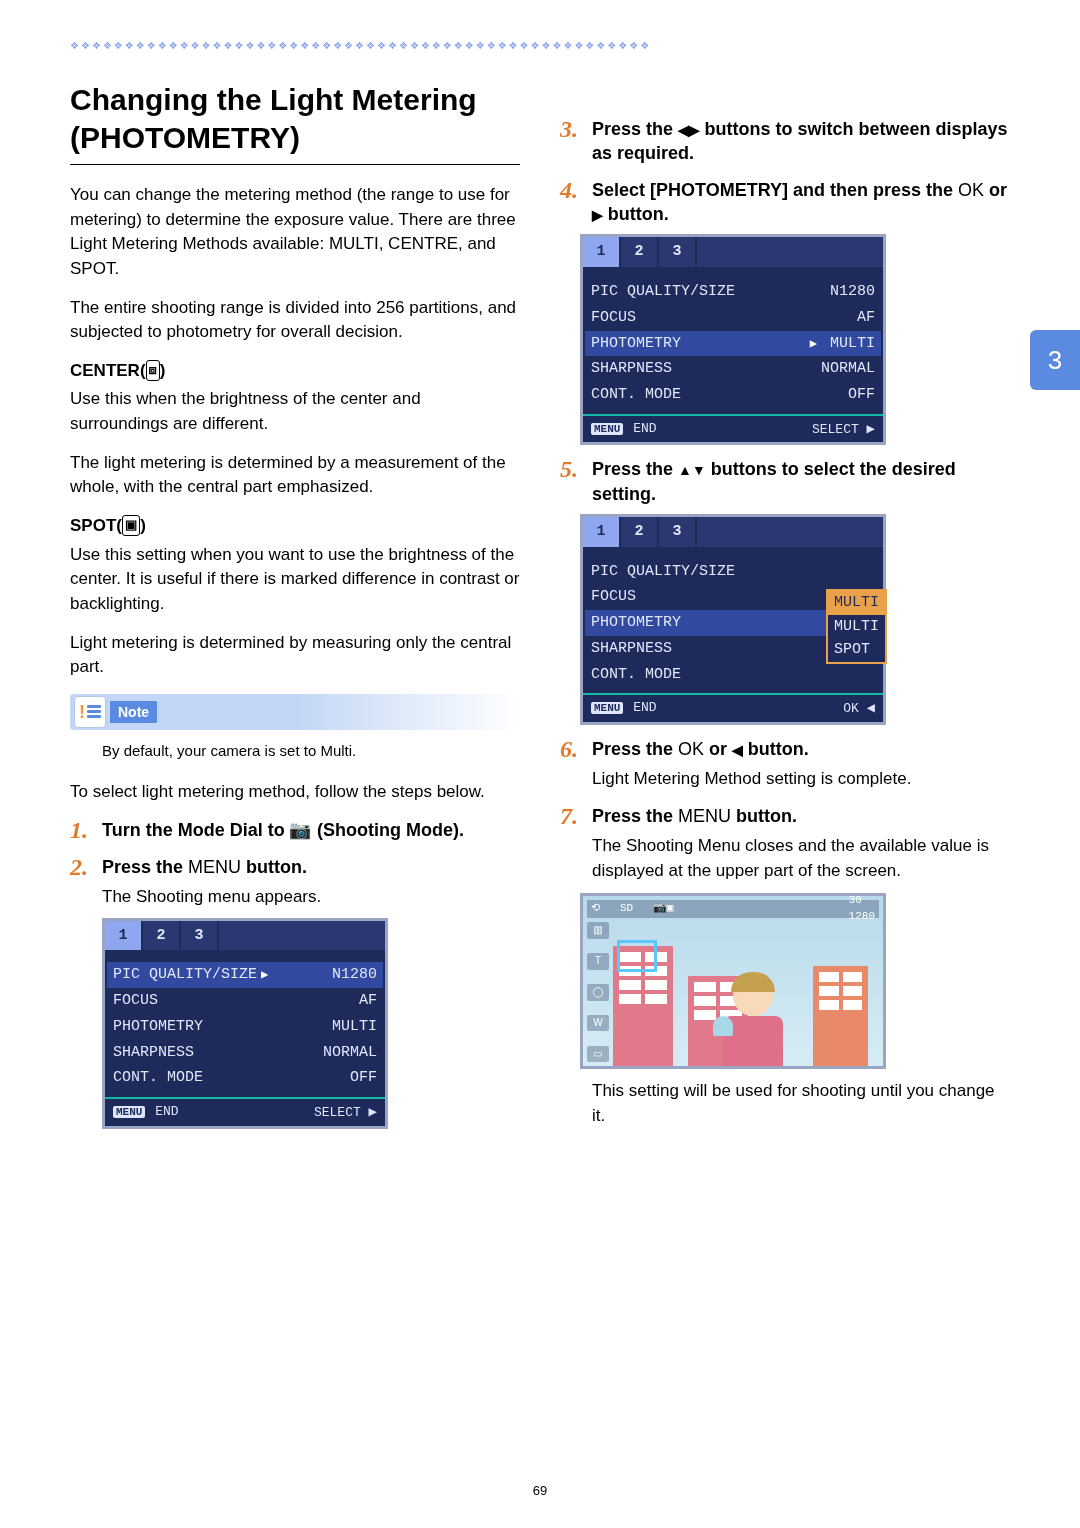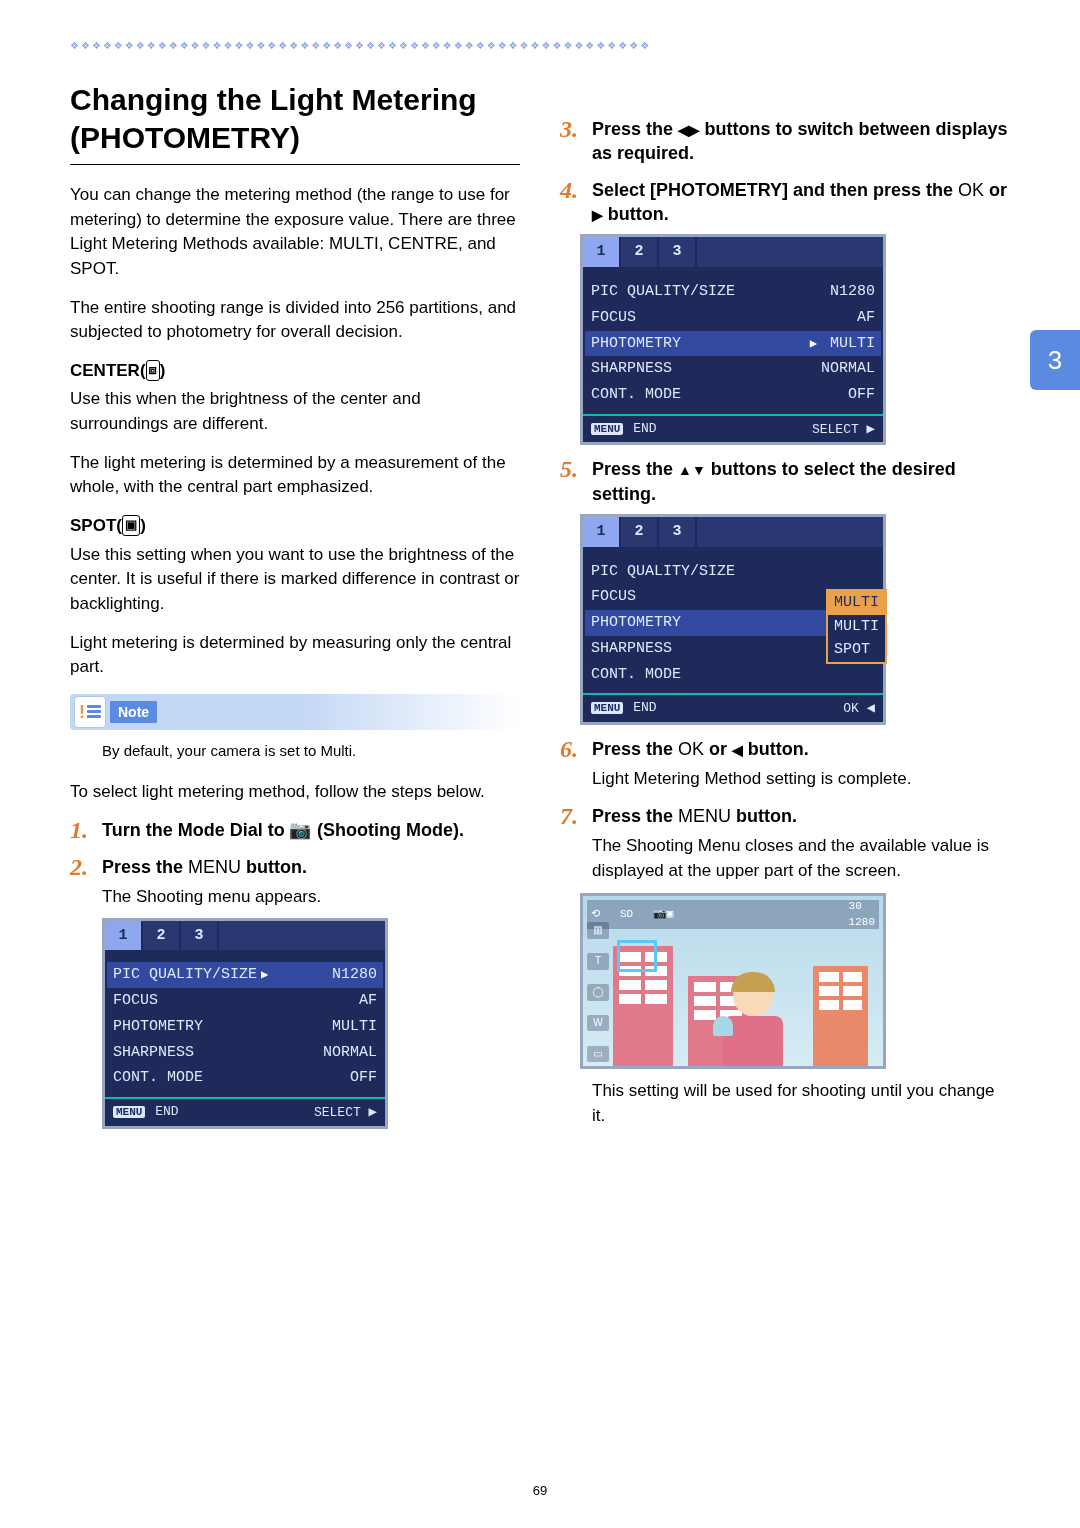--- a/index.html
+++ b/index.html
@@ -245,21 +245,21 @@
   .win { display:grid; grid-template-columns:repeat(2,1fr); gap:4px; padding:6px; }
   .win span { background:#fff; height:10px; }
   .person {
     position:absolute; bottom:0; left:150px;
   }
   .head { width:40px; height:40px; background:#f8d9b8; border-radius:50%; position:relative; }
   .hair { position:absolute; top:-4px; left:-2px; right:-2px; height:20px; background:#c4a050; border-radius:20px 20px 0 0; }
   .body { width:60px; height:50px; background:#e0708a; border-radius:8px 8px 0 0; margin-left:-10px; }
   .glass { position:absolute; bottom:30px; left:130px; width:20px; height:20px; background:#a8d8e8; border-radius:10px 10px 2px 2px; }
   .bar-top {
-    position:absolute; top:4px; left:4px; right:4px; height:29px;
+    position:absolute; top:4px; left:4px; right:4px; height:18px;
     background: rgba(30,40,80,0.3);
     display:flex; justify-content:space-between; align-items:center;
     padding:0 4px; font-size:11px; color:#fff; font-family:'Courier New',monospace;
   }
   .bar-left {
     position:absolute; top:26px; left:4px; bottom:4px; width:22px;
     display:flex; flex-direction:column; justify-content:space-between;
     font-size:10px; color:#fff;
   }
   .bar-left span { background:rgba(30,40,80,0.3); padding:1px; border-radius:2px; text-align:center; }

